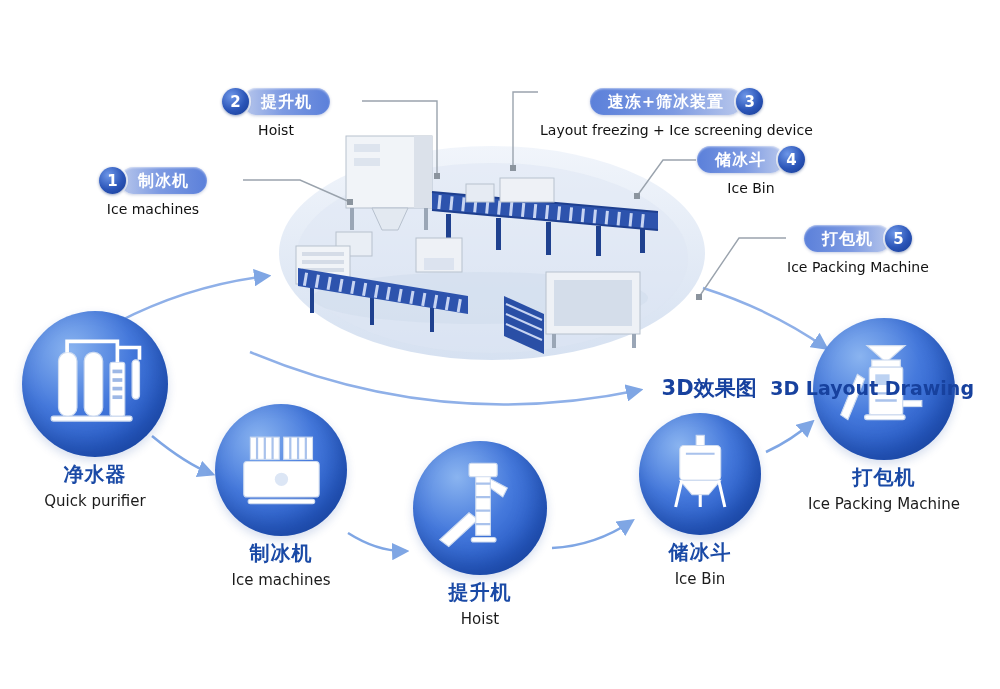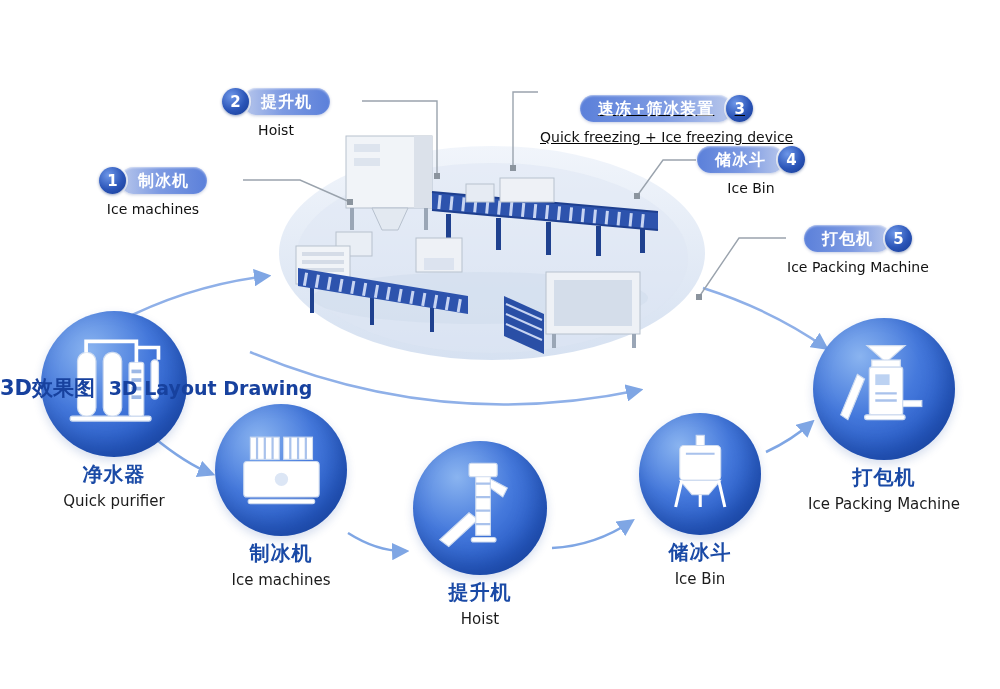--- a/index.html
+++ b/index.html
@@ -17,40 +17,40 @@
   .pill{height:27px;line-height:27px;padding:0 18px;color:#ffffff;font-weight:bold;font-size:16px;
         letter-spacing:1px;border-radius:14px;white-space:nowrap;
         background:linear-gradient(90deg,#b9c8ec 0%,#7d9ae2 45%,#5b80da 100%);
         box-shadow:inset 0 1px 2px rgba(255,255,255,.55),0 1px 3px rgba(30,60,140,.25);}
   .callout.left .pill{margin-left:-6px;}
   .callout.right .pill{margin-right:-6px;
         background:linear-gradient(270deg,#b9c8ec 0%,#7d9ae2 45%,#5b80da 100%);}
   .callout .en{margin-top:7px;font-size:14px;color:#111111;white-space:nowrap;text-align:center;}
   #c1{left:99px;top:167px;}
   #c2{left:222px;top:88px;}
-  #c3{left:540px;top:95px;text-decoration:underline;}
+  #c3{left:540px;top:88px;}
   #c4{left:697px;top:146px;}
   #c5{left:787px;top:225px;}
 
   
-  .title{position:absolute;left:0;top:374px;width:974px;text-align:left;
+  .title{position:absolute;left:0;top:374px;width:974px;text-align:right;
          color:#17419e;font-weight:bold;z-index:3;}
   .t-cn{font-size:21px;}
   .t-en{font-size:19px;margin-left:8px;}
 
   
   .station{position:absolute;display:flex;flex-direction:column;align-items:center;}
   .station .circle{border-radius:50%;
         background:radial-gradient(circle at 33% 27%,#8ab4f0 0%,#4579dc 42%,#2a5ec9 72%,#1d4cb2 100%);
         box-shadow:inset -8px -12px 22px rgba(10,40,110,.35),0 4px 10px rgba(30,70,160,.18);
         display:flex;align-items:center;justify-content:center;}
   .station .circle svg{width:84%;height:84%;}
   .station .cn{margin-top:4px;font-size:20px;font-weight:bold;color:#1a4aa6;letter-spacing:1px;}
   .station .en{margin-top:4px;font-size:15px;color:#1b1b1b;white-space:nowrap;}
-  #s1{left:41px; top:311px;text-align:center;}  #s1 .circle{width:146px;height:146px;}
+  #s1{left:22px; top:311px;text-align:center;}  #s1 .circle{width:146px;height:146px;}
   #s2{left:215px;top:404px;}  #s2 .circle{width:132px;height:132px;}
   #s3{left:413px;top:441px;}  #s3 .circle{width:134px;height:134px;}
   #s4{left:639px;top:413px;}  #s4 .circle{width:122px;height:122px;}
   #s5{left:808px;top:318px;}  #s5 .circle{width:142px;height:142px;}
 </style>
 </head>
 <body>
 
 <div class="stage">
 
@@ -172,21 +172,21 @@
       <span class="pill">提升机</span>
     </div>
     <div class="en">Hoist</div>
   </div>
 
   <div class="callout right" id="c3">
     <div class="row">
       <span class="pill">速冻+筛冰装置</span>
       <span class="badge">3</span>
     </div>
-    <div class="en">Quick freezing + Ice freezing device</div>
+    <div class="en">Layout freezing + Ice screening device</div>
   </div>
 
   <div class="callout right" id="c4">
     <div class="row">
       <span class="pill">储冰斗</span>
       <span class="badge">4</span>
     </div>
     <div class="en">Ice Bin</div>
   </div>
 

